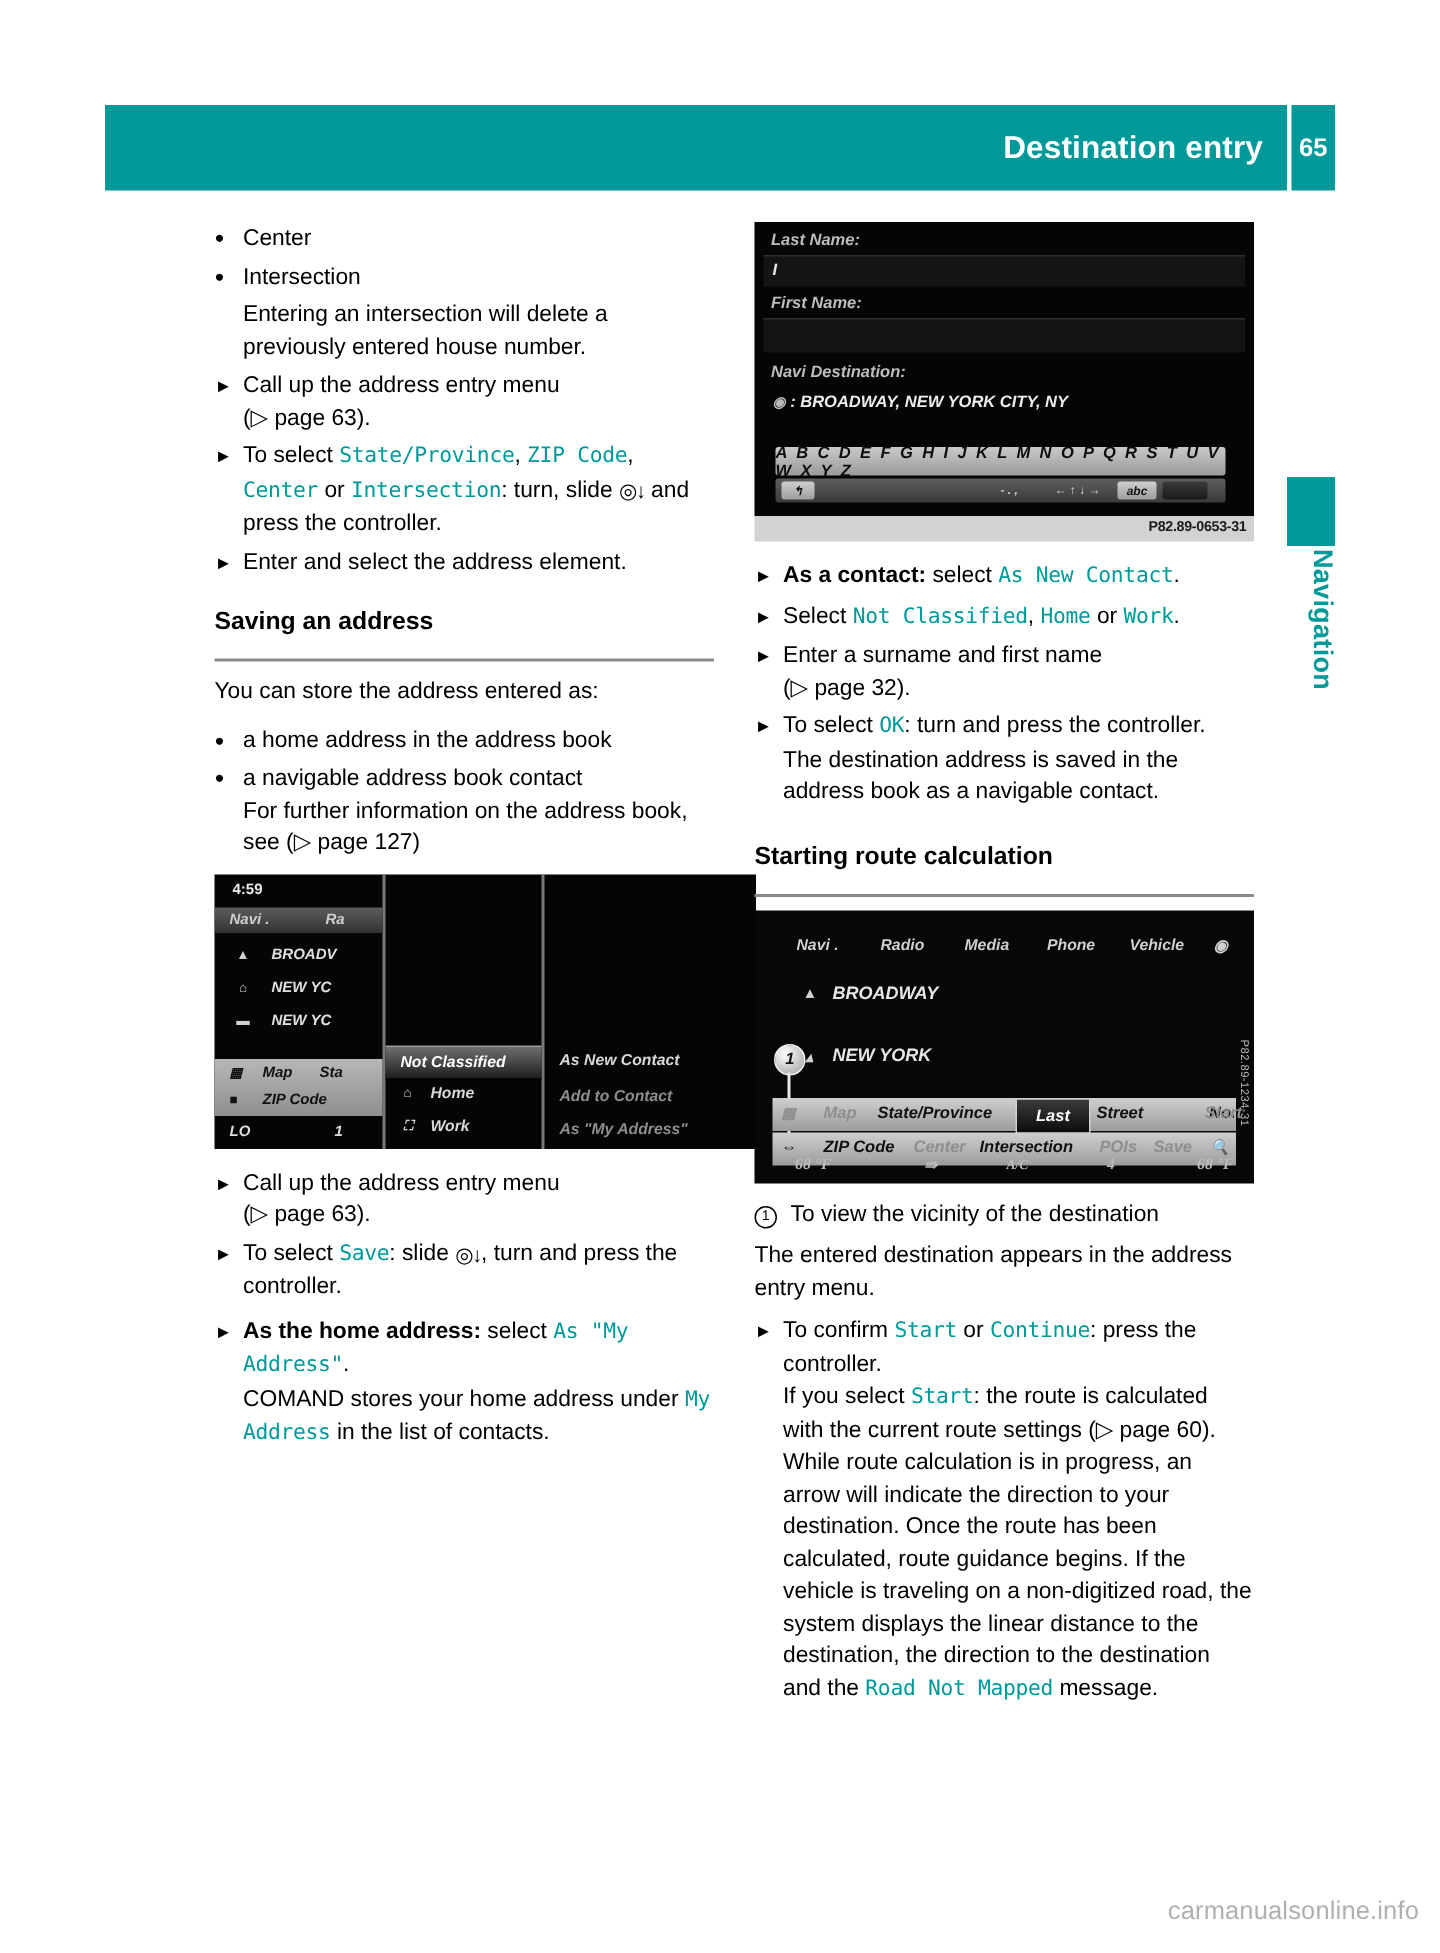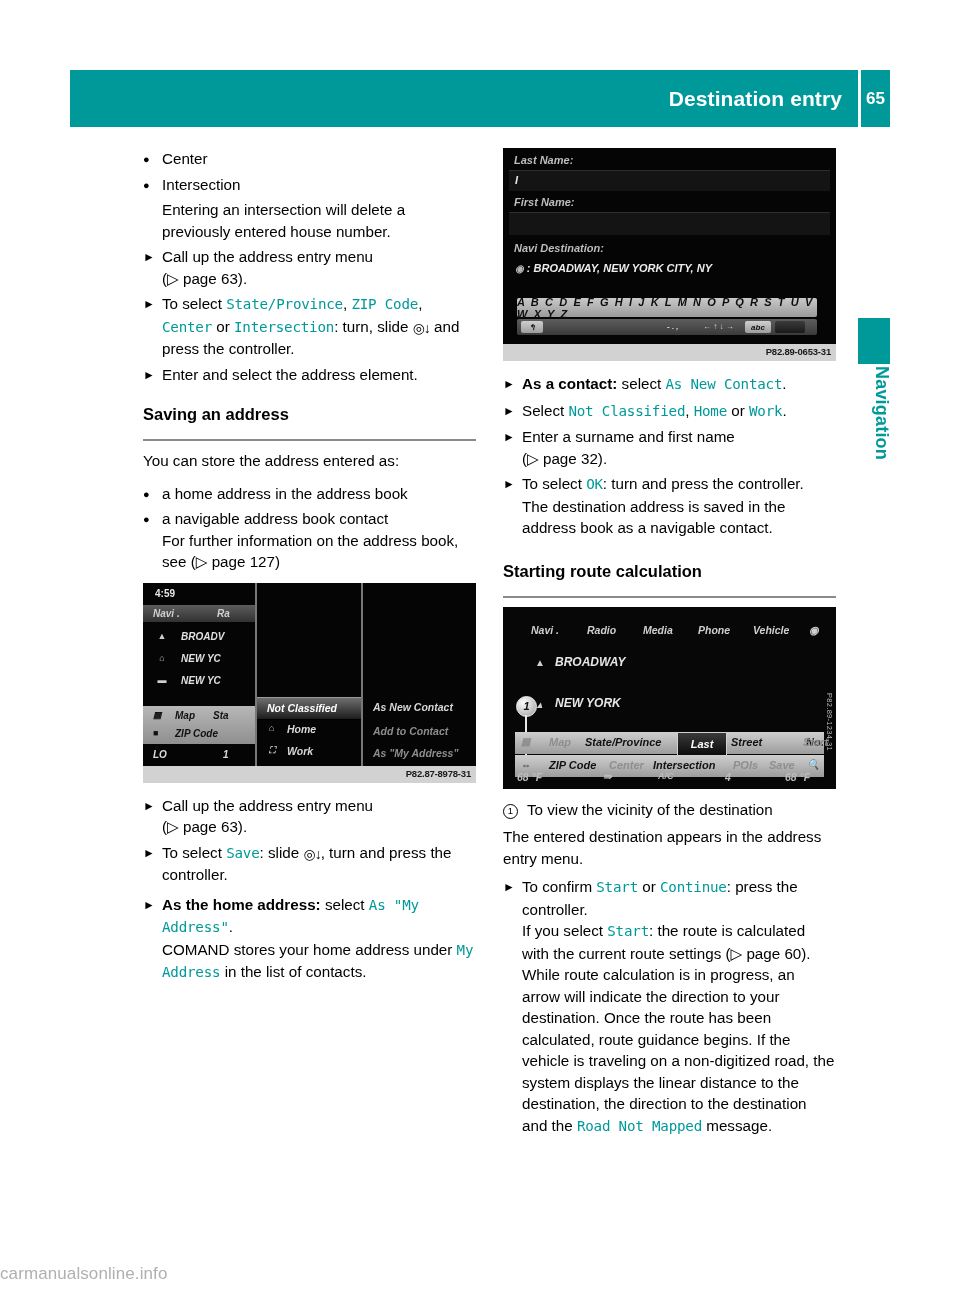--- a/index.html
+++ b/index.html
@@ -218,21 +218,21 @@
     top: 2px;
     height: 12px;
     background: linear-gradient(#cfcfcf,#9d9d9d);
     border-radius: 2px;
     color: #111;
     font-size: 8px;
     display: flex; align-items: center; justify-content: center;
   }
 
   
-  #fig-save .fig-screen { height: 183px; }
+  #fig-save .fig-screen { height: 183px; padding-left: 28px; }
   .fs-col { position: absolute; top: 0; height: 183px; }
   .fs-c1 { left: 0;   width: 112px; border-right: 2px solid #787878; }
   .fs-c2 { left: 114px; width: 104px; border-right: 2px solid #787878; }
   .fs-c3 { left: 220px; width: 113px; }
   .fs-time { position: absolute; left: 12px; top: 5px; font-size: 10px; font-style: normal; color: #e8e8e8; }
   .fs-menu {
     position: absolute; left: 0; top: 22px; width: 112px; height: 17px;
     background: linear-gradient(#5c5c5c,#323232);
     color: #cfcfcf; font-size: 10px;
   }
@@ -278,37 +278,37 @@
   .fr-cell { position: absolute; top: 4px; }
   .fr-sel {
     position: absolute;
     background: linear-gradient(#3a3a3a,#0c0c0c);
     color: #fff;
     border: 1px solid #d0d0d0;
     display: flex; align-items: center; justify-content: center;
     font-size: 11px;
   }
   .fr-statusbar {
-    position: absolute; left: 0; bottom: 0; width: 333px; height: 22px;
-    color: #bdbdbd; font-size: 10.5px;
+    position: absolute; left: 13px; bottom: 0; width: 333px; height: 22px;
+    color: #bdbdbd; font-size: 10.5px; font-family: Liberation Serif, serif;
   }
   .fr-sidecode {
     position: absolute; right: 2px; top: 86px;
     font-size: 7.5px; color: #b9b9b9;
     writing-mode: vertical-rl; font-style: normal; font-weight: normal;
     letter-spacing: 0.3px;
   }
   .dim { color: #8e8e8e; }
 
   
   .watermark {
     position: absolute;
     left: 0; right: 0;
     bottom: 18px;
-    text-align: left;
+    text-align: right;
     color: #b0b0b0;
     font-size: 17px;
     letter-spacing: 0.1px;
     padding-right: 14px;
   }
 </style>
 </head>
 <body>
 
 <div class="header">
@@ -424,23 +424,20 @@
           <span style="position:absolute;left:10px;">As New Contact</span>
         </div>
         <div class="fs-opt dim" style="top:142px;width:113px;">
           <span style="position:absolute;left:10px;">Add to Contact</span>
         </div>
         <div class="fs-opt dim" style="top:164px;width:113px;">
           <span style="position:absolute;left:10px;">As "My Address"</span>
         </div>
       </div>
 
-    </div>
-    <div class="fig-caption-bar">
-      <span class="fig-code">P82.87-8978-31</span>
     </div>
   </div>
 
   <div style="height:12px"></div>
 
   <div class="li">
     <span class="mark arrow">►</span>
     <span>Call up the address entry menu</span>
     <span class="cont">(▷ page 63).</span>
   </div>

